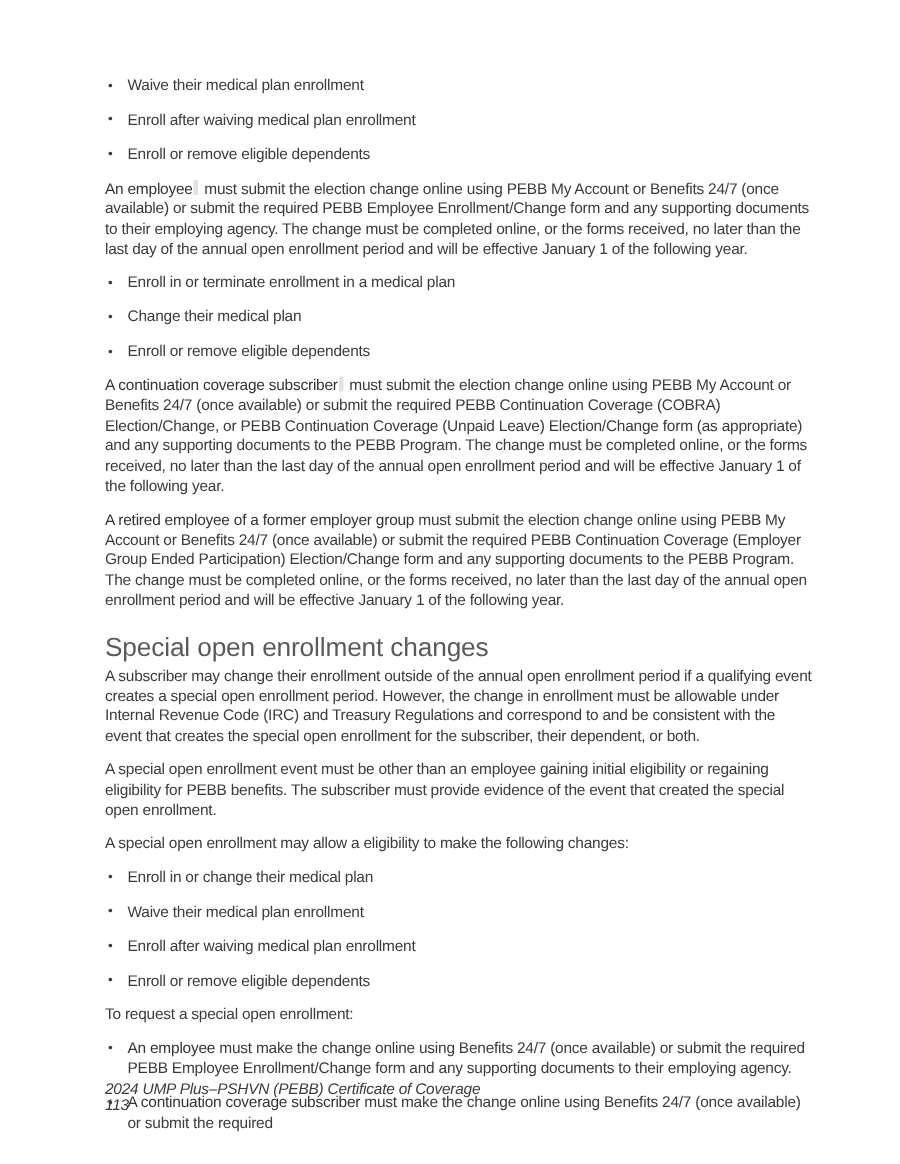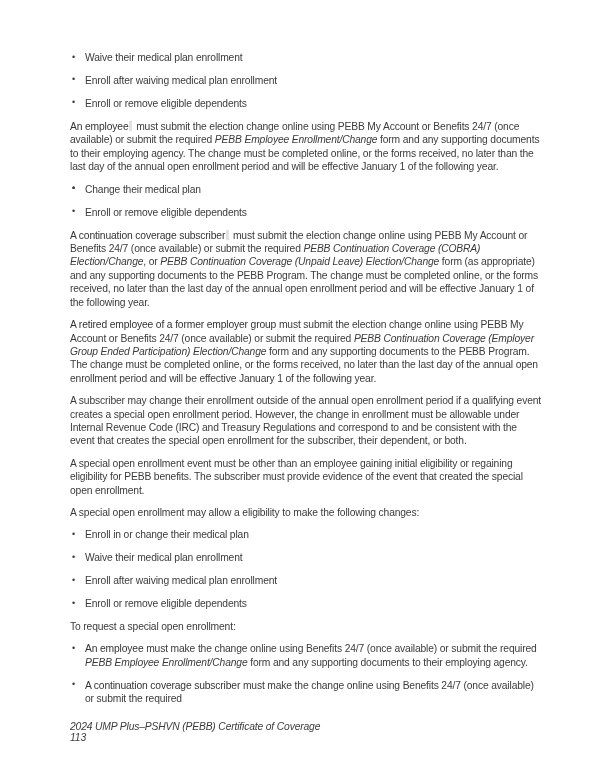--- a/index.html
+++ b/index.html
@@ -42,21 +42,21 @@
   }
   .heading {
     font-size: 17.5px;
     font-weight: 300;
     color: #5a5a5a;
     letter-spacing: -0.1px;
     margin: 13px 0 4px 0;
     line-height: 20px;
   }
   .run-b { font-weight: 400; color: #333333; }
-  .run-i { font-style: italic; }
+  .run-i { }
   .marker {
     display: inline-block;
     width: 3px;
     height: 10px;
     background: #e2e2e2;
     margin: 0 1px -1px 1px;
   }
   .footer {
     position: absolute;
     left: 70px;
@@ -73,25 +73,26 @@
 </style>
 </head>
 <body>
 
 <div class="page">
   <div class="content">
       <div class="bullet"><span class="dot">•</span><span class="run">Waive their medical plan enrollment</span></div>
       <div class="bullet"><span class="dot">•</span><span class="run">Enroll after waiving medical plan enrollment</span></div>
       <div class="bullet"><span class="dot">•</span><span class="run">Enroll or remove eligible dependents</span></div>
       <div class="para"><span class="run run-b">An employee</span><span class="marker"></span><span class="run"> must submit the election change online using PEBB My Account or Benefits 24/7 (once available) or submit the required </span><span class="run run-i">PEBB Employee Enrollment/Change</span><span class="run"> form and any supporting documents to their employing agency. The change must be completed online, or the forms received, no later than the last day of the annual open enrollment period and will be effective January 1 of the following year.</span></div>
-      <div class="bullet"><span class="dot">•</span></div>
+      <div class="bullet"><span class="dot">•</span><span class="run">Enroll in or terminate enrollment in a medical plan</span></div>
       <div class="bullet"><span class="dot">•</span><span class="run">Change their medical plan</span></div>
       <div class="bullet"><span class="dot">•</span><span class="run">Enroll or remove eligible dependents</span></div>
       <div class="para"><span class="run run-b">A continuation coverage subscriber</span><span class="marker"></span><span class="run"> must submit the election change online using PEBB My Account or Benefits 24/7 (once available) or submit the required </span><span class="run run-i">PEBB Continuation Coverage (COBRA) Election/Change</span><span class="run">, or </span><span class="run run-i">PEBB Continuation Coverage (Unpaid Leave) Election/Change</span><span class="run"> form (as appropriate) and any supporting documents to the PEBB Program. The change must be completed online, or the forms received, no later than the last day of the annual open enrollment period and will be effective January 1 of the following year.</span></div>
       <div class="para"><span class="run run-b">A retired employee of a former employer group</span><span class="run"> must submit the election change online using PEBB My Account or Benefits 24/7 (once available) or submit the required </span><span class="run run-i">PEBB Continuation Coverage (Employer Group Ended Participation) Election/Change</span><span class="run"> form and any supporting documents to the PEBB Program. The change must be completed online, or the forms received, no later than the last day of the annual open enrollment period and will be effective January 1 of the following year.</span></div>
+      <h2 class="heading">Special open enrollment changes</h2>
       <div class="para"><span class="run">A subscriber may change their enrollment outside of the annual open enrollment period if a qualifying event creates a special open enrollment period. However, the change in enrollment must be allowable under Internal Revenue Code (IRC) and Treasury Regulations and correspond to and be consistent with the event that creates the special open enrollment for the subscriber, their dependent, or both.</span></div>
       <div class="para"><span class="run">A special open enrollment event must be other than an employee gaining initial eligibility or regaining eligibility for PEBB benefits. The subscriber must provide evidence of the event that created the special open enrollment.</span></div>
       <div class="para"><span class="run">A special open enrollment may allow a eligibility to make the following changes:</span></div>
       <div class="bullet"><span class="dot">•</span><span class="run">Enroll in or change their medical plan</span></div>
       <div class="bullet"><span class="dot">•</span><span class="run">Waive their medical plan enrollment</span></div>
       <div class="bullet"><span class="dot">•</span><span class="run">Enroll after waiving medical plan enrollment</span></div>
       <div class="bullet"><span class="dot">•</span><span class="run">Enroll or remove eligible dependents</span></div>
       <div class="para"><span class="run">To request a special open enrollment:</span></div>
       <div class="bullet"><span class="dot">•</span><span class="run run-b">An employee</span><span class="run"> must make the change online using Benefits 24/7 (once available) or submit the required </span><span class="run run-i">PEBB Employee Enrollment/Change</span><span class="run"> form and any supporting documents to their employing agency.</span></div>
       <div class="bullet"><span class="dot">•</span><span class="run run-b">A continuation coverage subscriber</span><span class="run"> must make the change online using Benefits 24/7 (once available) or submit the required </span></div>

